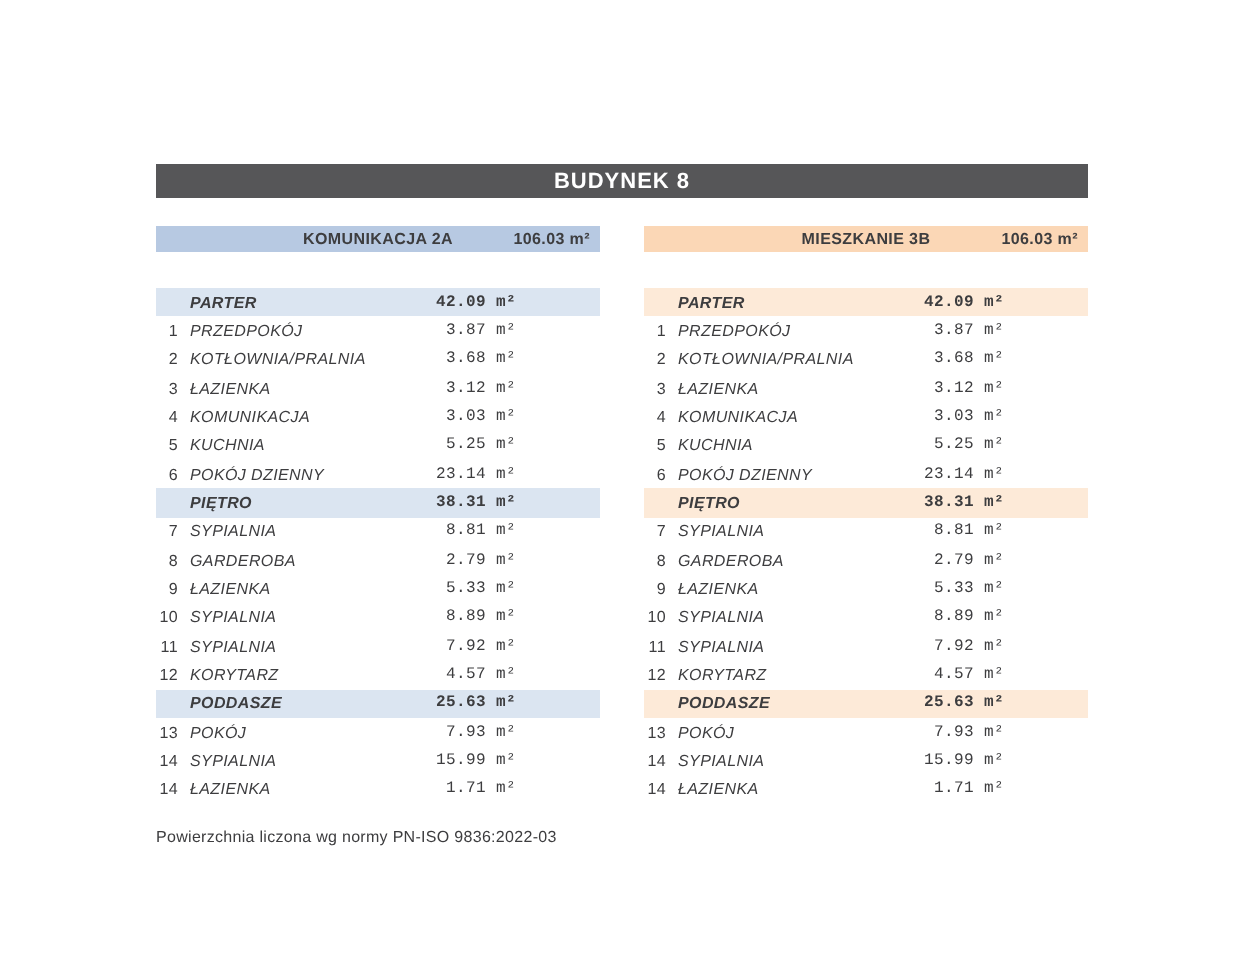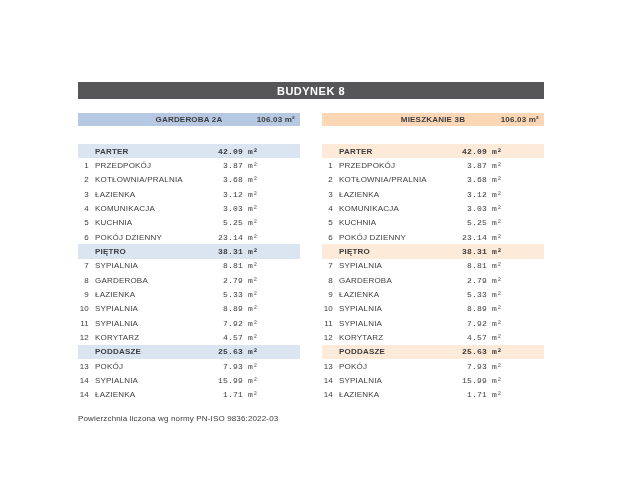--- a/index.html
+++ b/index.html
@@ -31,41 +31,41 @@
   .apt-name { position:absolute; left:0; right:0; top:0; bottom:0; display:flex; align-items:center; justify-content:center; }
   .apt-area { position:absolute; right:5px; top:0; bottom:0; display:flex; align-items:center; }
 
   .apt-table { margin-top:18px; }
   .trow {
     height:14.33px; display:flex; align-items:center;
     font-size:8px; letter-spacing:.2px;
     padding-right:42px;
   }
   .trow .no   { flex:none; width:11px; text-align:right; }
-  .trow .name { flex:1; margin-left:6px; white-space:nowrap; overflow:hidden; }
+  .trow .name { flex:1; margin-left:6px; white-space:nowrap; overflow:hidden;font-style:italic; }
   .trow .area { flex:none; white-space:nowrap;font-family:Liberation Mono, monospace; }
   .trow.section { font-weight:bold; }
 
   .footer-note { margin-top:12px; font-size:8px; letter-spacing:.15px; }
 </style>
 </head>
 <body>
 
 <div class="page">
   <div class="content">
 
     <div class="title-bar">
       <span>BUDYNEK 8</span>
     </div>
 
     <div class="columns">
 
       <section class="apt">
         <header class="apt-header" style="background: rgb(183, 201, 226);">
-          <span class="apt-name">GARDEROBA 2A</span>
+          <span class="apt-name">KOMUNIKACJA 2A</span>
           <span class="apt-area">106.03 m²</span>
         </header>
         <div class="apt-table">
             <div class="trow section" style="background: rgb(219, 229, 241);">
               <span class="no"></span>
               <span class="name">PARTER</span>
               <span class="area">42.09 m²</span>
             </div>
             <div class="trow room">
               <span class="no">1</span>

